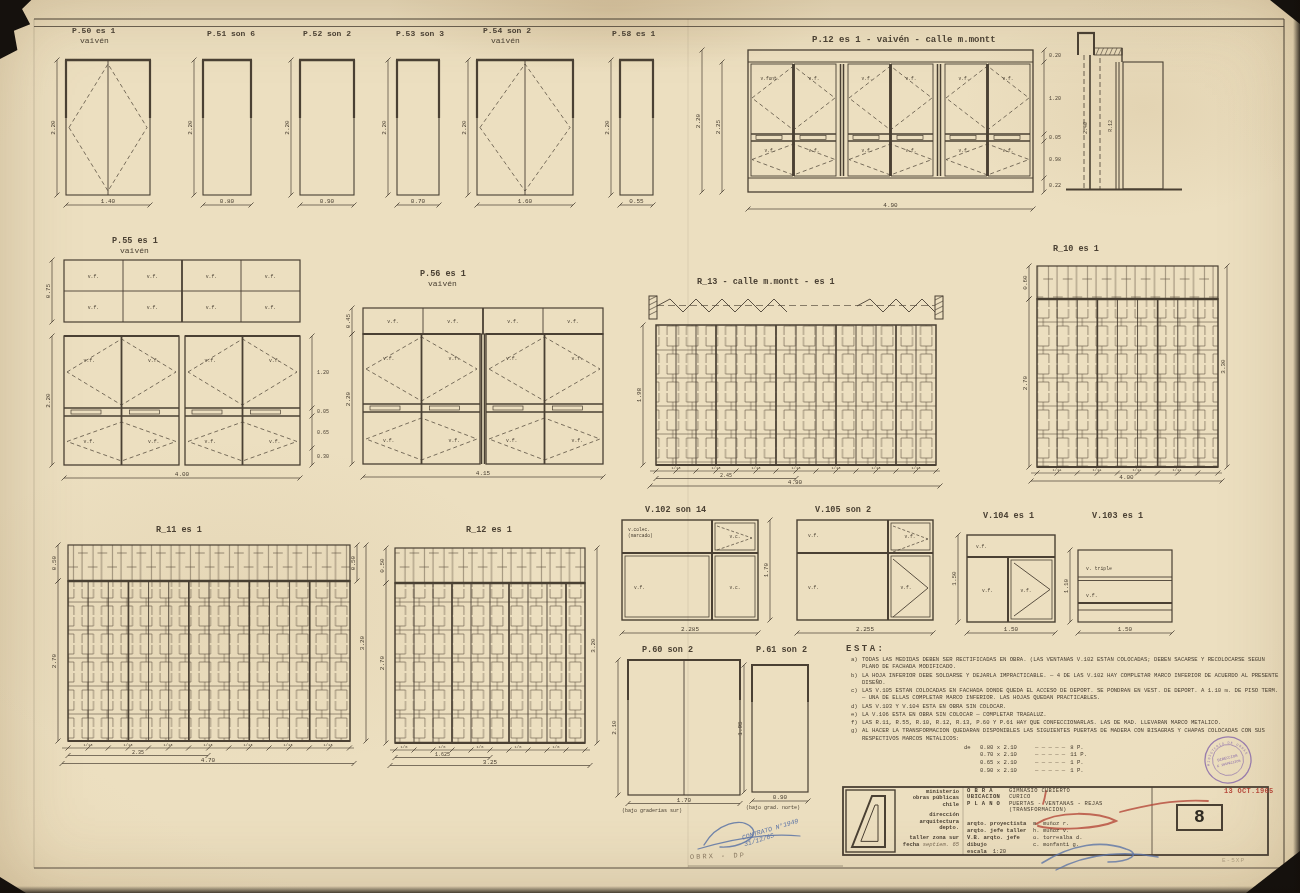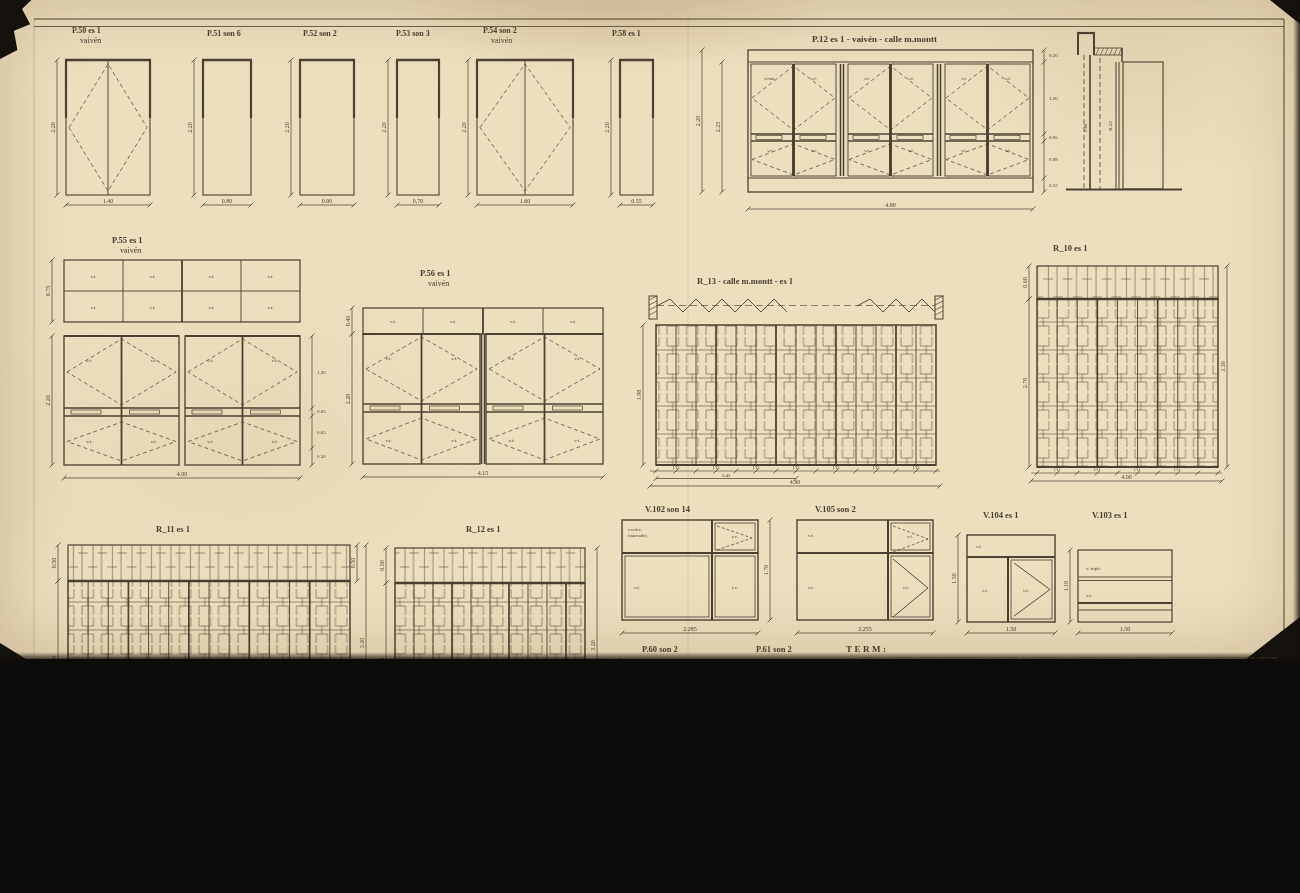--- a/index.html
+++ b/index.html
@@ -1,17 +1,17 @@
 <!DOCTYPE html>
 <html><head>
 <meta charset="utf-8">
 <style>
   html,body{margin:0;padding:0;background:#0e0c0a;}
-  #sheet{position:relative;width:1300px;height:659px;overflow:hidden;
-    font-family:Liberation Serif, serif;color:#4a4033;
+  #sheet{position:relative;width:1300px;height:893px;overflow:hidden;
+    font-family:Liberation Mono, monospace;color:#4a4033;
     background:
       radial-gradient(ellipse 320px 90px at 47% 1%, rgba(140,100,50,.18), transparent 70%),
       radial-gradient(ellipse 260px 160px at 88% 12%, rgba(150,115,65,.10), transparent 70%),
       radial-gradient(ellipse 420px 240px at 18% 68%, rgba(150,115,65,.08), transparent 70%),
       radial-gradient(ellipse 1500px 1100px at 48% 46%, #ecdfc0 48%, #dfcaa1 95%, #d3bc90 100%);
     box-shadow: inset 0 0 80px rgba(110,80,35,.28);}
   svg#dw{position:absolute;left:0;top:0;}
   .corner{position:absolute;background:#15110d;}
   .tl{left:0;top:0;width:58px;height:64px;clip-path:polygon(0 0,54% 0,38% 14%,52% 38%,24% 48%,30% 78%,0 92%);}
   .tr{right:0;top:0;width:30px;height:24px;clip-path:polygon(100% 0,0 0,100% 100%);}
@@ -758,21 +758,21 @@
     </svg>
 
   <div class="corner tl"></div>
   <div class="corner tr"></div>
   <div class="corner br"></div>
   <div class="corner bl"></div>
   <div class="edge-r"></div>
   <div class="edge-b"></div>
 
   <div id="nota">
-    <div class="nota-title">TERM:</div>
+    <div class="nota-title">ESTA:</div>
     <div class="nota-item">
         <span class="k">a)</span>
         <span class="t">TODAS LAS MEDIDAS DEBEN SER RECTIFICADAS EN OBRA. (LAS VENTANAS V.102 ESTAN COLOCADAS; DEBEN SACARSE Y RECOLOCARSE SEGUN PLANO DE FACHADA MODIFICADO.</span>
       </div>
     <div class="nota-item">
         <span class="k">b)</span>
         <span class="t">LA HOJA INFERIOR DEBE SOLDARSE Y DEJARLA IMPRACTICABLE. — 4 DE LAS V.102 HAY COMPLETAR MARCO INFERIOR DE ACUERDO AL PRESENTE DISEÑO.</span>
       </div>
     <div class="nota-item">
         <span class="k">c)</span>

